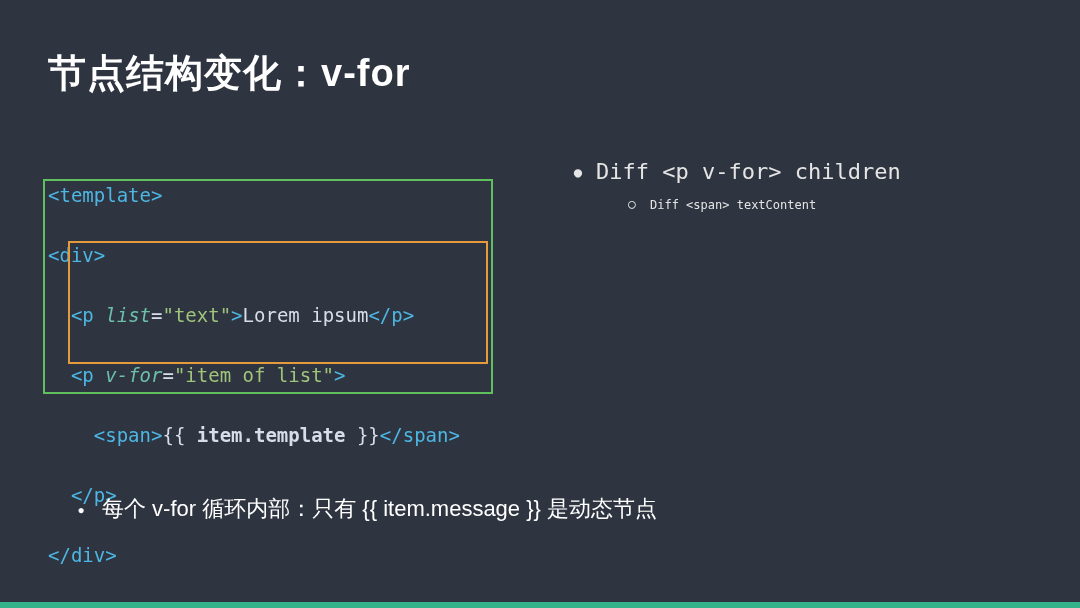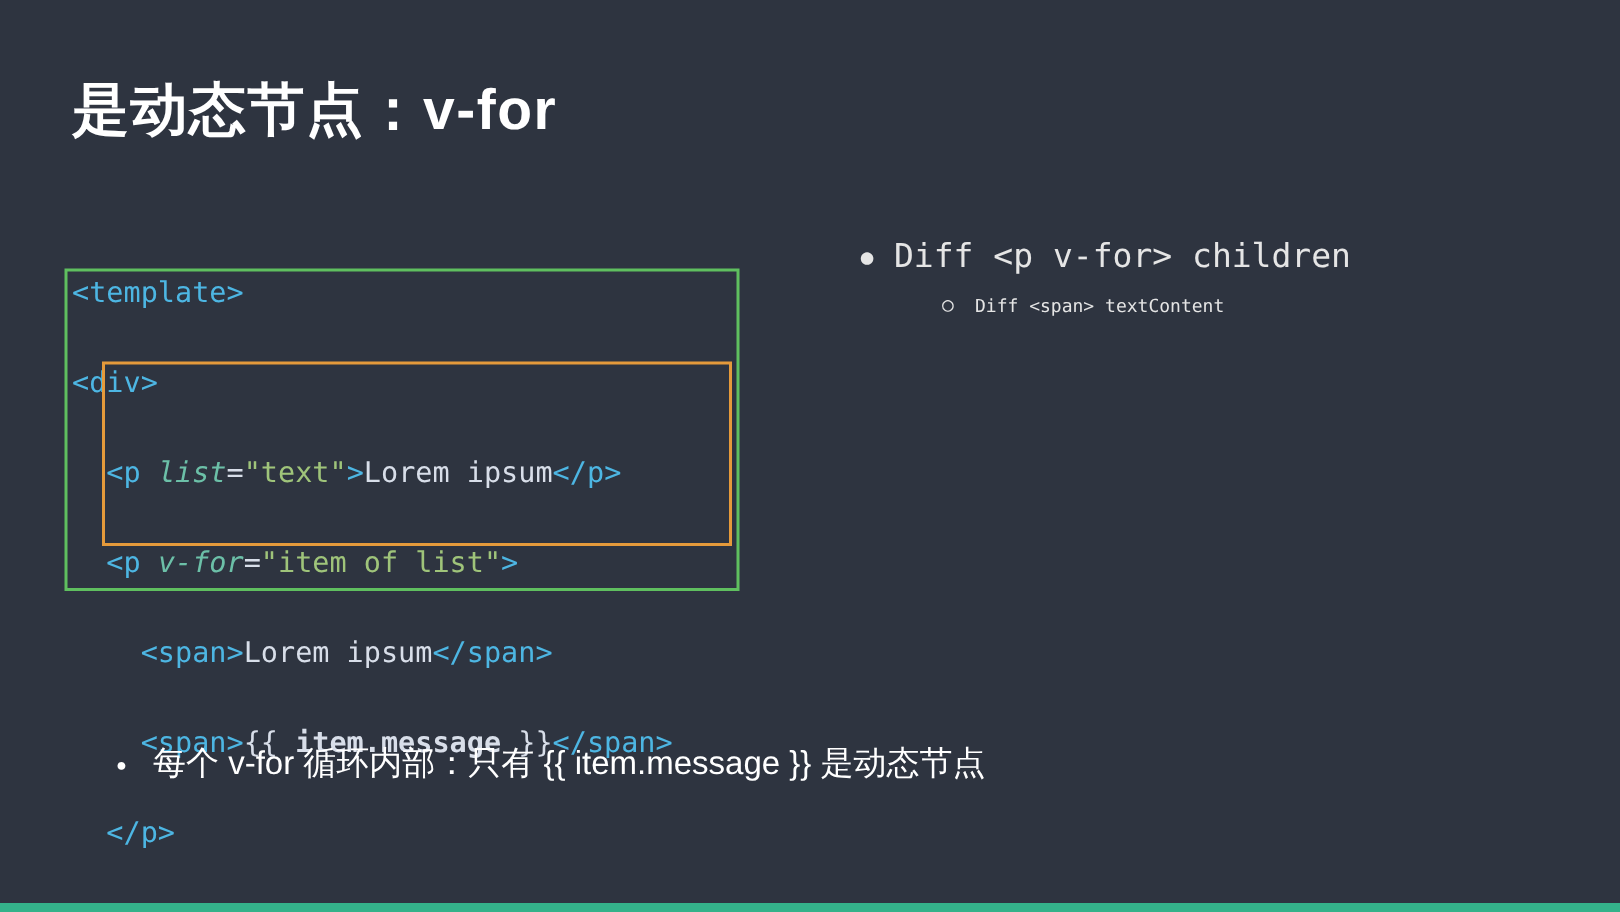--- a/index.html
+++ b/index.html
@@ -101,29 +101,28 @@
       bottom: 0;
       left: 0;
       width: 100%;
       height: 6px;
       background: #34b28a;
     }
   </style>
 </head>
 <body>
 
-<div class="title">是动态节点：v-for</div>
+<div class="title">节点结构变化：v-for</div>
 
 <div class="code-area">
 <div><span class="c-tag">&lt;</span><span class="c-tag">template</span><span class="c-tag">&gt;</span></div>
 <div><span class="c-tag">&lt;</span><span class="c-tag">div</span><span class="c-tag">&gt;</span></div>
 <div><span>  </span><span class="c-tag">&lt;</span><span class="c-tag">p</span><span> </span><span class="c-attr">list</span><span class="c-txt">=</span><span class="c-str">"text"</span><span class="c-tag">&gt;</span><span class="c-txt">Lorem ipsum</span><span class="c-tag">&lt;/</span><span class="c-tag">p</span><span class="c-tag">&gt;</span></div>
 <div><span>  </span><span class="c-tag">&lt;</span><span class="c-tag">p</span><span> </span><span class="c-attr">v-for</span><span class="c-txt">=</span><span class="c-str">"item of list"</span><span class="c-tag">&gt;</span></div>
-<div><span>    </span><span class="c-tag">&lt;</span><span class="c-tag">span</span><span class="c-tag">&gt;</span><span class="c-txt">Lorem ipsum</span><span class="c-tag">&lt;/</span><span class="c-tag">span</span><span class="c-tag">&gt;</span></div>
-<div><span>    </span><span class="c-tag">&lt;</span><span class="c-tag">span</span><span class="c-tag">&gt;</span><span class="c-txt">{{ </span><span class="c-var">item.message</span><span class="c-txt"> }}</span><span class="c-tag">&lt;/</span><span class="c-tag">span</span><span class="c-tag">&gt;</span></div>
+<div><span>    </span><span class="c-tag">&lt;</span><span class="c-tag">span</span><span class="c-tag">&gt;</span><span class="c-txt">{{ </span><span class="c-var">item.template</span><span class="c-txt"> }}</span><span class="c-tag">&lt;/</span><span class="c-tag">span</span><span class="c-tag">&gt;</span></div>
 <div><span>  </span><span class="c-tag">&lt;/</span><span class="c-tag">p</span><span class="c-tag">&gt;</span></div>
 <div><span class="c-tag">&lt;/</span><span class="c-tag">div</span><span class="c-tag">&gt;</span></div>
 
 </div>
 
 <div class="box-green"></div>
 <div class="box-orange"></div>
 
 <div class="bullets">
   <div class="lvl0">Diff &lt;p v-for&gt; children</div>

